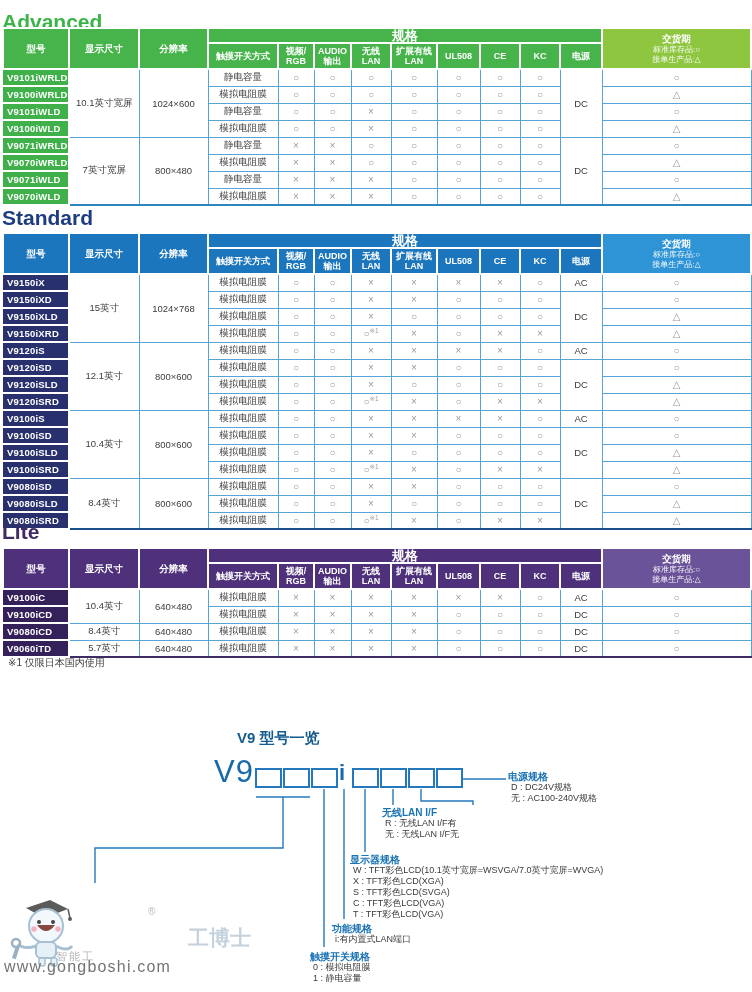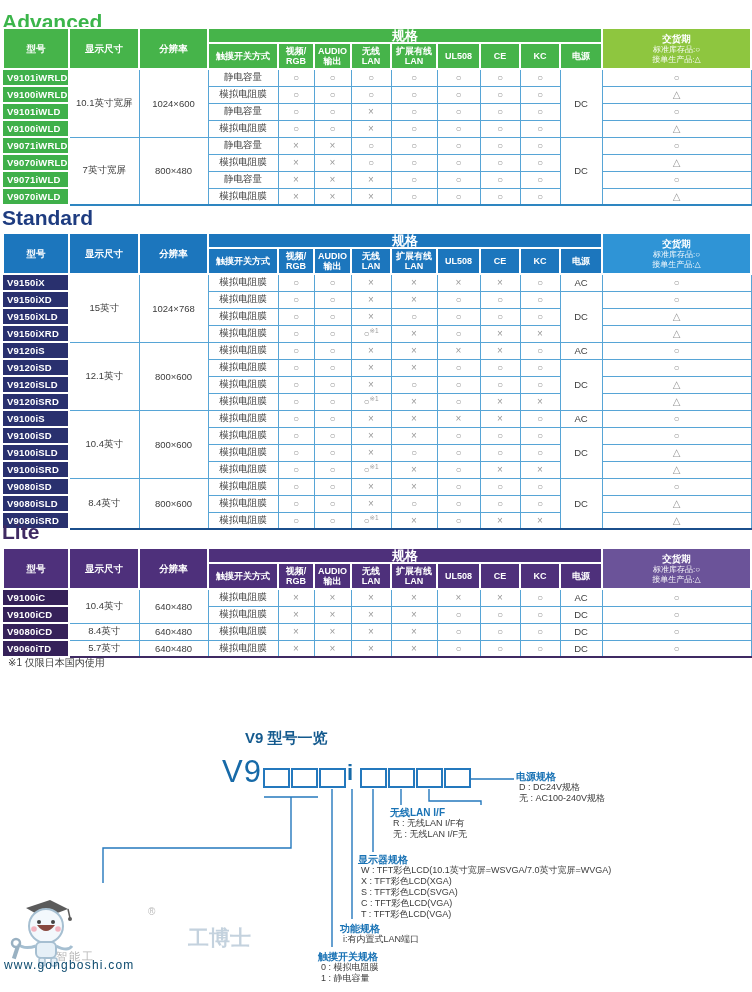--- a/index.html
+++ b/index.html
@@ -24,33 +24,33 @@
       text-align:center;font-size:9.5px;color:#3c3c3c;}
   table.spec td.model{background:var(--model);border:none;border-right:2px solid #fff;
       border-bottom:2px solid #fff;color:#fff;font-weight:bold;text-align:left;
       padding-left:4px;font-size:9.5px;letter-spacing:.2px;}
   table.spec td.mark,table.spec td.dlvm{color:#9a9a9a;font-size:10px;}
   sup.fn{font-size:6.5px;vertical-align:super;line-height:0;}
 
   #note{position:absolute;left:8px;top:656px;font-size:10px;color:#3c3c3c;text-align:center;}
 
   
-  #diagram{position:absolute;left:8px;top:655px;width:620px;height:337px;}
+  #diagram{position:absolute;left:0;top:655px;width:620px;height:337px;}
   .dg-title{position:absolute;left:237px;top:74px;font-size:15px;font-weight:bold;color:#145a8e;}
   .dg-v9{position:absolute;left:214px;top:99px;font-size:31px;color:#176aa8;letter-spacing:1px;}
   .dg-i{position:absolute;left:339px;top:105px;font-size:22px;font-weight:bold;color:#176aa8;}
   .dg-box{position:absolute;top:113px;width:23px;height:16px;border:2px solid #2478bd;background:#fff;}
   svg.dg-lines{position:absolute;left:0;top:0;width:752px;height:337px;}
   .dg-group{position:absolute;font-size:9px;line-height:11px;color:#3b3b3b;white-space:nowrap;}
   .dg-label{font-weight:bold;color:#1a73b5;font-size:10px;}
   .dg-line{padding-left:3px;}
 
   
   #wm-mascot{position:absolute;left:6px;top:896px;opacity:.9;}
-  .wm-url{position:absolute;left:4px;top:958px;font-size:12px;color:#0c4a6e;letter-spacing:1.2px;}
+  .wm-url{position:absolute;left:4px;top:958px;font-size:16px;color:#737373;letter-spacing:1.2px;}
   .wm-brand{position:absolute;left:188px;top:924px;font-size:21px;font-weight:bold;
             color:rgba(125,156,181,.45);}
   .wm-sub{position:absolute;left:56px;top:949px;font-size:11px;color:rgba(120,120,120,.55);letter-spacing:2px;}
   .wm-reg{position:absolute;left:148px;top:906px;font-size:10px;color:#b9b9b9;}
 </style>
 </head>
 <body>
 
 <div id="page">
 

